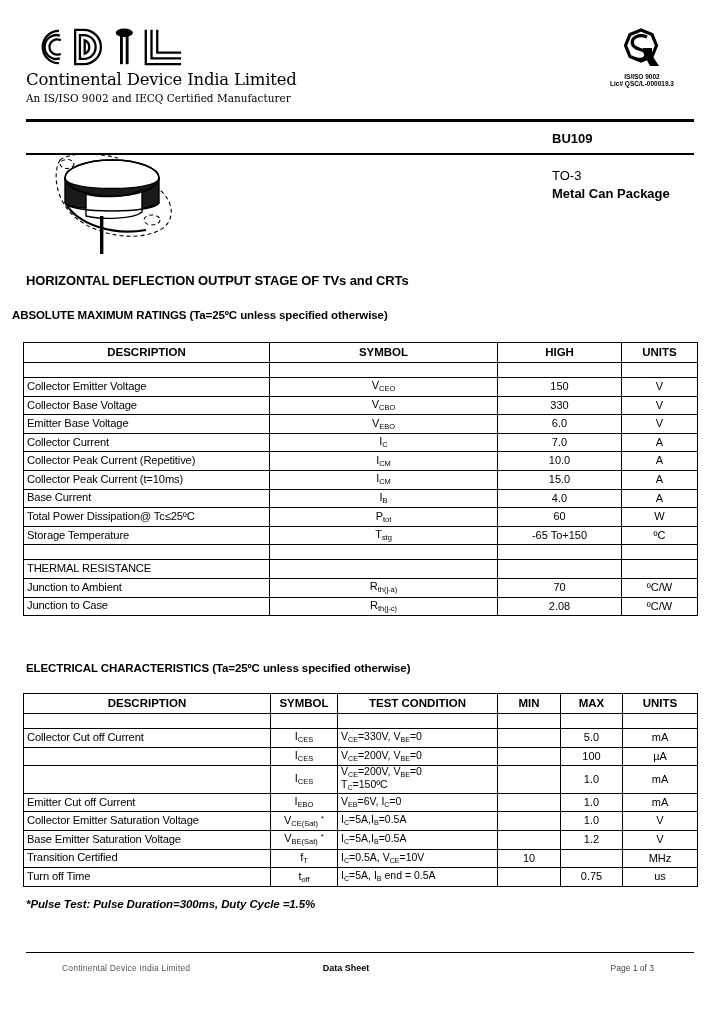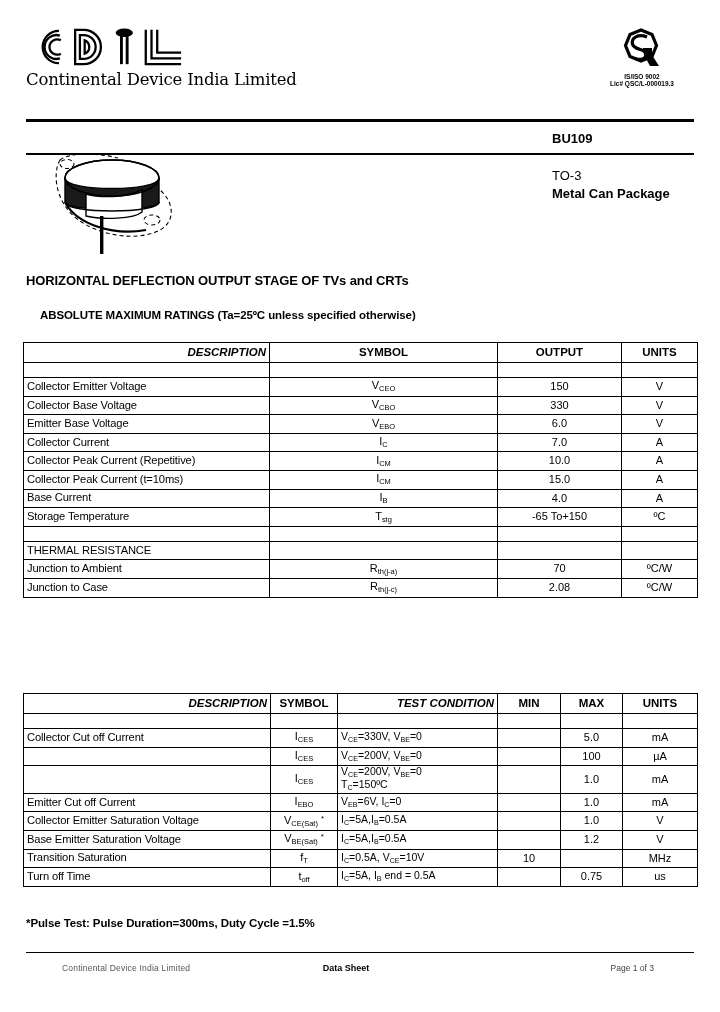--- a/index.html
+++ b/index.html
@@ -121,21 +121,21 @@
     font-size: 13px;
     font-weight: bold;
     letter-spacing: -0.1px;
   }
   .section-title {
     position: absolute;
     font-size: 11.5px;
     font-weight: bold;
     letter-spacing: -0.1px;
   }
-  #amr-title { left: 40px; top: 309px; text-align: right; }
+  #amr-title { left: 12px; top: 309px; text-align: right; }
   #ec-title  { left: 26px; top: 662px; }
 
   
   table.dt {
     position: absolute;
     border-collapse: collapse;
     table-layout: fixed;
     font-size: 11px;
   }
   #table-amr { left: 23px; top: 342px; width: 674px; }
@@ -147,44 +147,45 @@
     font-weight: normal;
     vertical-align: middle;
     line-height: 1.05;
   }
   table.dt thead th {
     font-weight: bold;
     font-size: 11.5px;
     height: 19px;
     text-align: center;
   }
-  table.dt thead th.left { text-align: right; font-style: italic; }
+  table.dt thead th.left { text-align: center; }
   table.dt tbody td { height: 17.6px; }
   table.dt tbody tr.blank td { height: 14px; }
   td.desc {
     text-align: left;
     font-weight: bold;
     font-size: 11.2px;
     letter-spacing: -0.15px;
     white-space: nowrap;
   }
   td.sym  { text-align: center; font-size: 11px; }
   td.val  { text-align: center; font-size: 11px; }
   td.unit { text-align: center; font-size: 11px; }
   td.cond { text-align: left; font-size: 10.5px; white-space: nowrap; }
   sub { font-size: 0.68em; vertical-align: -0.25em; }
   sup { font-size: 0.7em; vertical-align: 0.38em; }
   .two-line { line-height: 1.45; }
 
   .footnote {
     position: absolute;
-    left: 26px; top: 917px;
+    left: 26px; top: 898px;
     font-size: 11.5px;
     font-weight: bold;
     letter-spacing: -0.1px;
+    font-style: italic;
   }
 
   
   .footer-rule {
     position: absolute;
     left: 26px; top: 952px;
     width: 668px;
     height: 1px;
     background: #000;
   }
@@ -236,20 +237,21 @@
           <ellipse cx="98.5" cy="7" rx="9" ry="4.5"></ellipse>
         </g>
 
         <g fill="none" stroke="#000" stroke-width="2.4">
           <path d="M121 4 L121 40 L158 40"></path>
           <path d="M127 4 L127 34 L158 34"></path>
           <path d="M133 4 L133 28 L158 28"></path>
         </g>
       </svg>
       <div class="company-name">Continental Device India Limited</div>
+      <div class="company-sub">An IS/ISO 9002 and IECQ Certified Manufacturer</div>
     </div>
 
     <div class="iso-block">
       <svg class="iso-mark" width="46" height="44" viewBox="0 0 46 44">
         <polygon points="22,2 33,6.5 37.5,17.5 33,28.5 22,33 11,28.5 6.5,17.5 11,6.5" fill="none" stroke="#000" stroke-width="3.2"></polygon>
         <path d="M28 9 C19 5.5, 12 10, 13.5 16 C15 22, 25 20.5, 27 25.5 C28.5 30, 22 33, 16 30.5" fill="none" stroke="#000" stroke-width="3.2"></path>
         <path d="M24 20 L33 20 L33 27 L40 38 L31 38 L25 27 Z" fill="#000"></path>
       </svg>
       <div class="iso-line1">IS/ISO 9002</div>
       <div class="iso-line2">Lic# QSC/L-000019.3</div>
@@ -295,21 +297,21 @@
     <colgroup>
       <col style="width:246px">
         <col style="width:228px">
         <col style="width:124px">
         <col style="width:76px">
     </colgroup>
     <thead>
       <tr>
         <th class="left">DESCRIPTION</th>
         <th>SYMBOL</th>
-        <th>OUTPUT</th>
+        <th>HIGH</th>
         <th>UNITS</th>
       </tr>
     </thead>
     <tbody id="amr-body">
         <tr class="blank">
           <td class="desc"></td>
           <td class="sym"></td>
           <td class="val"></td>
           <td class="unit"></td>
         </tr>
@@ -349,20 +351,26 @@
           <td class="val">15.0</td>
           <td class="unit">A</td>
         </tr>
         <tr>
           <td class="desc">Base Current</td>
           <td class="sym">I<sub>B</sub></td>
           <td class="val">4.0</td>
           <td class="unit">A</td>
         </tr>
         <tr>
+          <td class="desc">Total Power Dissipation@ Tc≤25ºC</td>
+          <td class="sym">P<sub>tot</sub></td>
+          <td class="val">60</td>
+          <td class="unit">W</td>
+        </tr>
+        <tr>
           <td class="desc">Storage Temperature</td>
           <td class="sym">T<sub>stg</sub></td>
           <td class="val">-65 To+150</td>
           <td class="unit">ºC</td>
         </tr>
         <tr class="blank">
           <td class="desc"></td>
           <td class="sym"></td>
           <td class="val"></td>
           <td class="unit"></td>
@@ -381,20 +389,21 @@
         </tr>
         <tr>
           <td class="desc">Junction to Case</td>
           <td class="sym">R<sub>th(j-c)</sub></td>
           <td class="val">2.08</td>
           <td class="unit">ºC/W</td>
         </tr>
       </tbody>
   </table>
 
+  <div class="section-title" id="ec-title">ELECTRICAL CHARACTERISTICS (Ta=25ºC unless specified otherwise)</div>
 
   <table class="dt" id="table-ec">
     <colgroup>
       <col style="width:247px">
         <col style="width:67px">
         <col style="width:160px">
       <col style="width:63px">
         <col style="width:62px">
         <col style="width:75px">
     </colgroup>
@@ -459,21 +468,21 @@
         </tr>
         <tr>
           <td class="desc">Base Emitter Saturation Voltage</td>
           <td class="sym">V<sub>BE(Sat)</sub> <sup>*</sup></td>
           <td class="cond">I<sub>C</sub>=5A,I<sub>B</sub>=0.5A</td>
           <td class="val"></td>
           <td class="val">1.2</td>
           <td class="unit">V</td>
         </tr>
         <tr>
-          <td class="desc">Transition Saturation</td>
+          <td class="desc">Transition Certified</td>
           <td class="sym">f<sub>T</sub></td>
           <td class="cond">I<sub>C</sub>=0.5A, V<sub>CE</sub>=10V</td>
           <td class="val">10</td>
           <td class="val"></td>
           <td class="unit">MHz</td>
         </tr>
         <tr>
           <td class="desc">Turn off Time</td>
           <td class="sym">t<sub>off</sub></td>
           <td class="cond">I<sub>C</sub>=5A, I<sub>B</sub> end = 0.5A</td>

